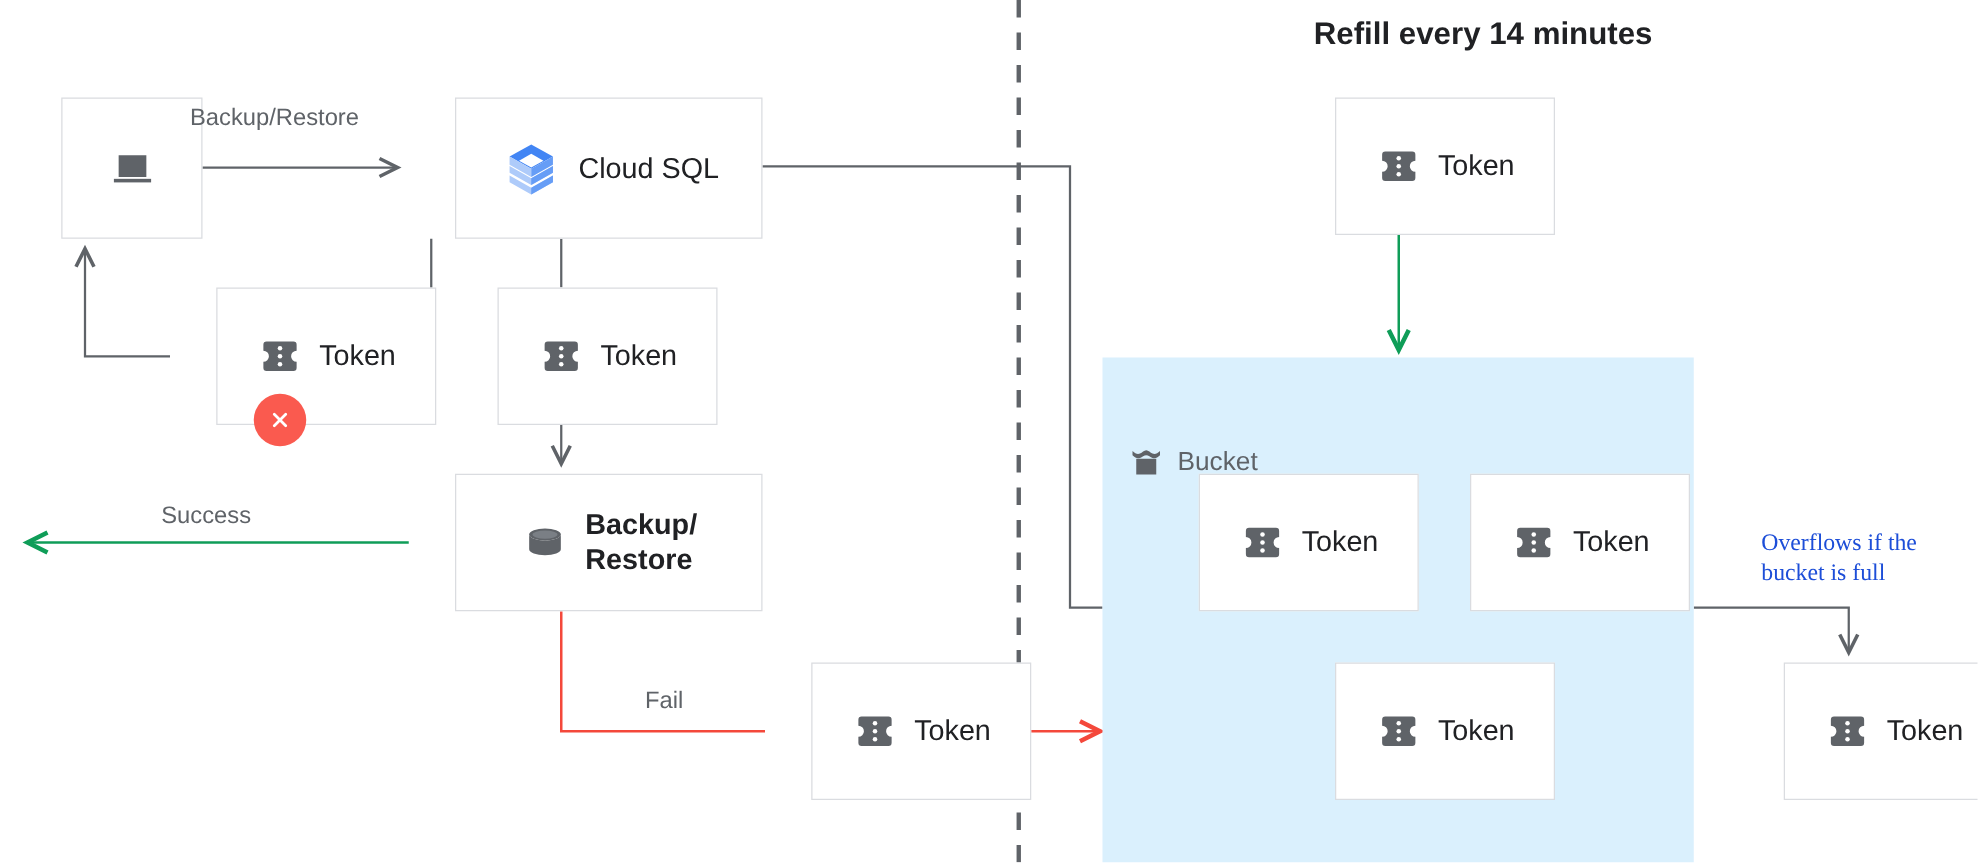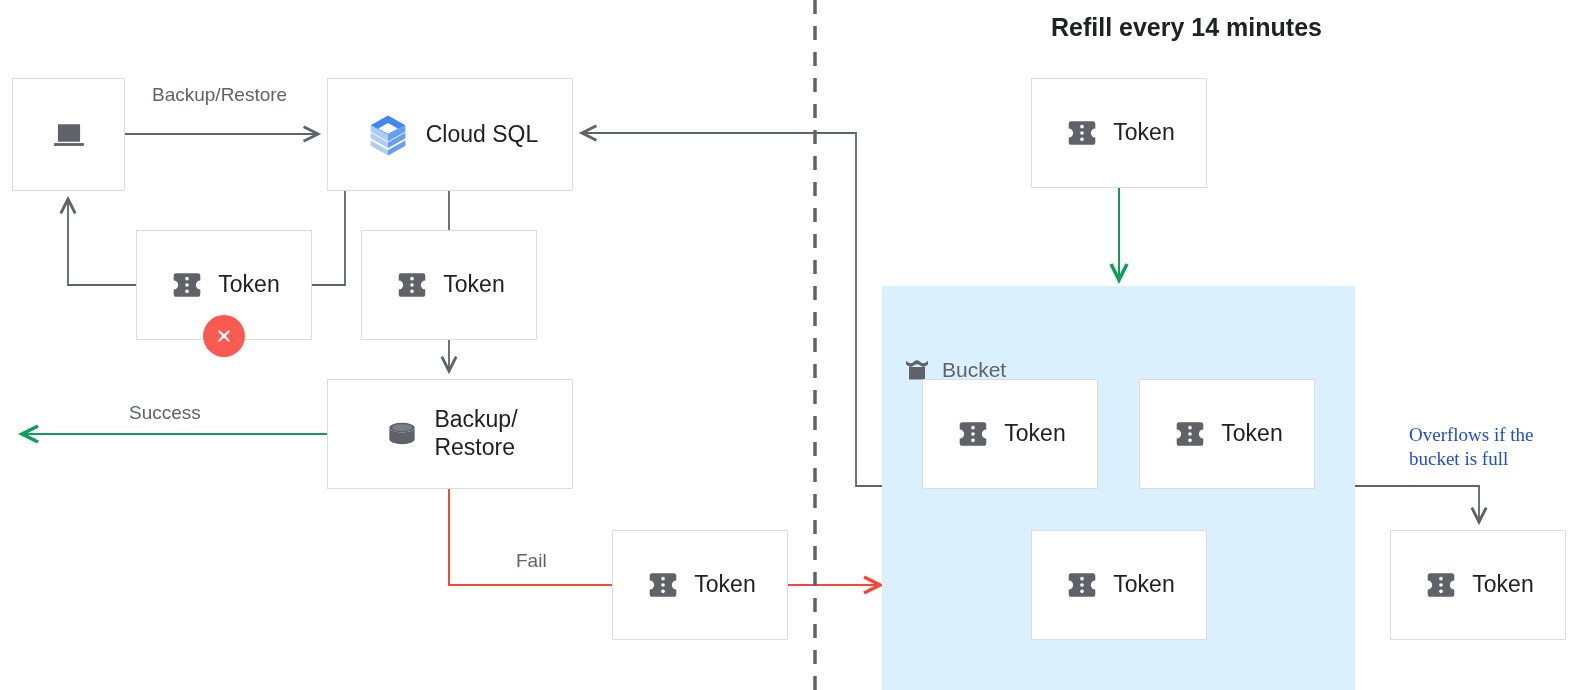--- a/index.html
+++ b/index.html
@@ -28,20 +28,21 @@
   }
   .node-box {
     position: absolute;
     box-sizing: border-box;
     border: 1px solid #dadce0;
     background: #ffffff;
     display: flex;
     align-items: center;
     justify-content: center;
     gap: 12px;
+    margin-left: 37px;
   }
   .node-label {
     font-size: 23px;
     color: #202124;
     line-height: 1.2;
     white-space: pre-line;
   }
   .node-label.multi {
     text-align: left;
   }
@@ -193,21 +194,21 @@
       <svg width="38" height="38" viewBox="0 0 24 24">
         <path d="M3.6 6.2 A1.6 1.6 0 0 1 5.2 4.6 L18.8 4.6 A1.6 1.6 0 0 1 20.4 6.2 L20.4 9.2 A2.8 2.8 0 0 0 20.4 14.8 L20.4 17.8 A1.6 1.6 0 0 1 18.8 19.4 L5.2 19.4 A1.6 1.6 0 0 1 3.6 17.8 L3.6 14.8 A2.8 2.8 0 0 0 3.6 9.2 Z" fill="#5f6368"></path>
         <circle cx="12" cy="8" r="1.15" fill="#ffffff"></circle>
         <circle cx="12" cy="12" r="1.15" fill="#ffffff"></circle>
         <circle cx="12" cy="16" r="1.15" fill="#ffffff"></circle>
       </svg>
     </span>
     <span class="node-label">Token</span>
   </div>
 
-  <div class="node-box" id="node-backup-restore" style="left: 327px; top: 379px; width: 246px; height: 110px; border-color: rgb(218, 220, 224);">
+  <div class="node-box" id="node-backup-restore" style="left: 327px; top: 379px; width: 246px; height: 110px; border-color: rgb(218, 220, 224); font-weight: bold;">
     <span class="icon">
       <svg width="40" height="40" viewBox="0 0 24 24">
         <ellipse cx="12" cy="8.2" rx="7.6" ry="2.9" fill="#5f6368"></ellipse>
         <path d="M4.4 8.2 L4.4 15.2 A7.6 2.9 0 0 0 19.6 15.2 L19.6 8.2 A7.6 2.9 0 0 1 4.4 8.2 Z" fill="#5f6368"></path>
         <ellipse cx="12" cy="8.2" rx="6.0" ry="2.0" fill="#7a7f85"></ellipse>
       </svg>
     </span>
     <span class="node-label multi">Backup/
 Restore</span>
   </div>

